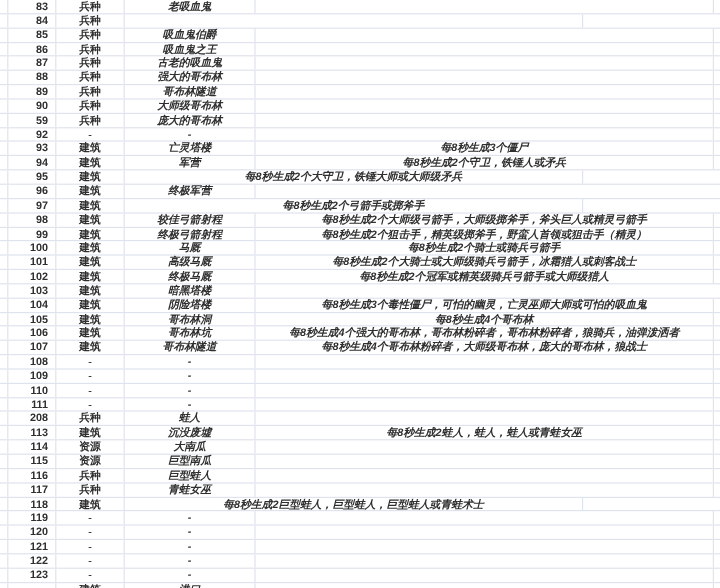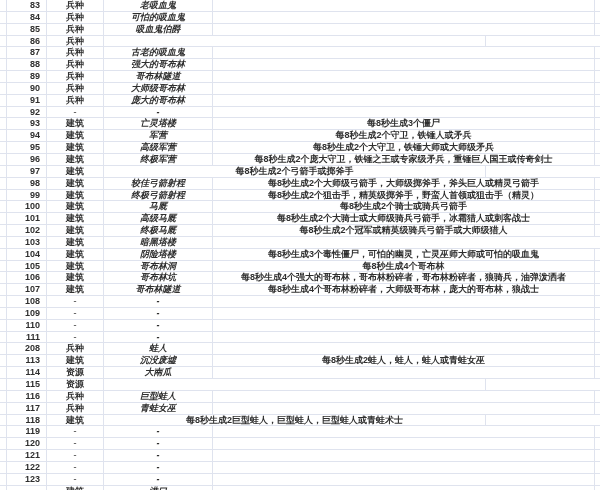--- a/index.html
+++ b/index.html
@@ -26,56 +26,56 @@
     color:#2f2f2f;
     line-height:10.6px;
     white-space:nowrap;
     overflow:visible;
     flex:0 0 auto;
   }
   .c-edge{width:7px;}
   .c-num{width:40px;text-align:right;padding-right:6px;}
   .c-type{width:57px;text-align:center;font-family:Liberation Serif, serif;}
   .c-name{width:109px;text-align:center;font-style:italic;}
-  .c-desc{width:382px;text-align:center;}
+  .c-desc{width:382px;text-align:center;font-style:italic;}
   .c-tail{width:5px;border-right:none;}
 </style>
 </head>
 <body>
 
 <div id="sheet">
   <div>
       <div class="row">
         <div class="cell c-edge"></div>
         <div class="cell c-num">83</div>
         <div class="cell c-type">兵种</div>
         <div class="cell c-name">老吸血鬼</div>
         <div class="cell c-desc"></div>
         <div class="cell c-tail"></div>
       </div>
       <div class="row">
         <div class="cell c-edge"></div>
         <div class="cell c-num">84</div>
         <div class="cell c-type">兵种</div>
-        <div class="cell c-name">可怕的吸血鬼</div>
         <div class="cell c-desc"></div>
         <div class="cell c-tail"></div>
       </div>
       <div class="row">
         <div class="cell c-edge"></div>
         <div class="cell c-num">85</div>
         <div class="cell c-type">兵种</div>
         <div class="cell c-name">吸血鬼伯爵</div>
         <div class="cell c-desc"></div>
         <div class="cell c-tail"></div>
       </div>
       <div class="row">
         <div class="cell c-edge"></div>
         <div class="cell c-num">86</div>
         <div class="cell c-type">兵种</div>
+        <div class="cell c-name">吸血鬼之王</div>
         <div class="cell c-desc"></div>
         <div class="cell c-tail"></div>
       </div>
       <div class="row">
         <div class="cell c-edge"></div>
         <div class="cell c-num">87</div>
         <div class="cell c-type">兵种</div>
         <div class="cell c-name">古老的吸血鬼</div>
         <div class="cell c-desc"></div>
         <div class="cell c-tail"></div>
@@ -99,21 +99,21 @@
       <div class="row">
         <div class="cell c-edge"></div>
         <div class="cell c-num">90</div>
         <div class="cell c-type">兵种</div>
         <div class="cell c-name">大师级哥布林</div>
         <div class="cell c-desc"></div>
         <div class="cell c-tail"></div>
       </div>
       <div class="row">
         <div class="cell c-edge"></div>
-        <div class="cell c-num">91</div>
+        <div class="cell c-num">59</div>
         <div class="cell c-type">兵种</div>
         <div class="cell c-name">庞大的哥布林</div>
         <div class="cell c-desc"></div>
         <div class="cell c-tail"></div>
       </div>
       <div class="row">
         <div class="cell c-edge"></div>
         <div class="cell c-num">92</div>
         <div class="cell c-type">-</div>
         <div class="cell c-name">-</div>
@@ -133,30 +133,28 @@
         <div class="cell c-num">94</div>
         <div class="cell c-type">建筑</div>
         <div class="cell c-name">军营</div>
         <div class="cell c-desc">每8秒生成2个守卫，铁锤人或矛兵</div>
         <div class="cell c-tail"></div>
       </div>
       <div class="row">
         <div class="cell c-edge"></div>
         <div class="cell c-num">95</div>
         <div class="cell c-type">建筑</div>
-        <div class="cell c-name">高级军营</div>
         <div class="cell c-desc">每8秒生成2个大守卫，铁锤大师或大师级矛兵</div>
         <div class="cell c-tail"></div>
       </div>
       <div class="row">
         <div class="cell c-edge"></div>
         <div class="cell c-num">96</div>
         <div class="cell c-type">建筑</div>
         <div class="cell c-name">终极军营</div>
-        <div class="cell c-desc">每8秒生成2个庞大守卫，铁锤之王或专家级矛兵，重锤巨人国王或传奇剑士</div>
         <div class="cell c-tail"></div>
       </div>
       <div class="row">
         <div class="cell c-edge"></div>
         <div class="cell c-num">97</div>
         <div class="cell c-type">建筑</div>
         <div class="cell c-desc">每8秒生成2个弓箭手或掷斧手</div>
         <div class="cell c-tail"></div>
       </div>
       <div class="row">
@@ -291,20 +289,21 @@
         <div class="cell c-num">114</div>
         <div class="cell c-type">资源</div>
         <div class="cell c-name">大南瓜</div>
         <div class="cell c-desc"></div>
         <div class="cell c-tail"></div>
       </div>
       <div class="row">
         <div class="cell c-edge"></div>
         <div class="cell c-num">115</div>
         <div class="cell c-type">资源</div>
+        <div class="cell c-name">巨型南瓜</div>
         <div class="cell c-desc"></div>
         <div class="cell c-tail"></div>
       </div>
       <div class="row">
         <div class="cell c-edge"></div>
         <div class="cell c-num">116</div>
         <div class="cell c-type">兵种</div>
         <div class="cell c-name">巨型蛙人</div>
         <div class="cell c-desc"></div>
         <div class="cell c-tail"></div>

